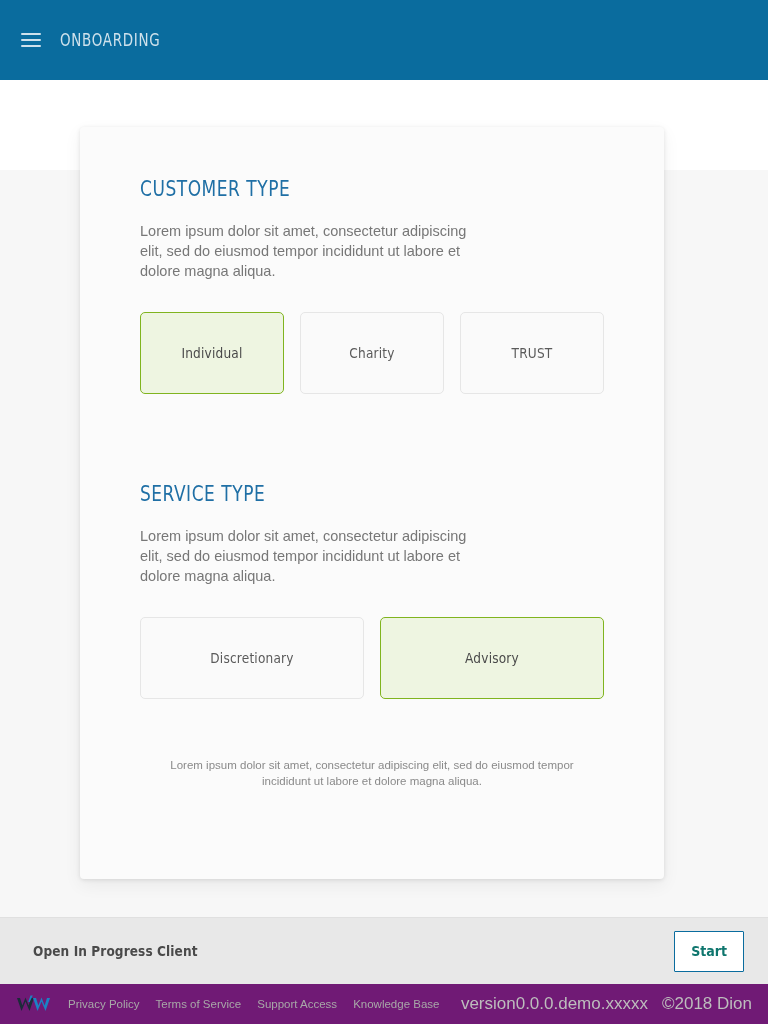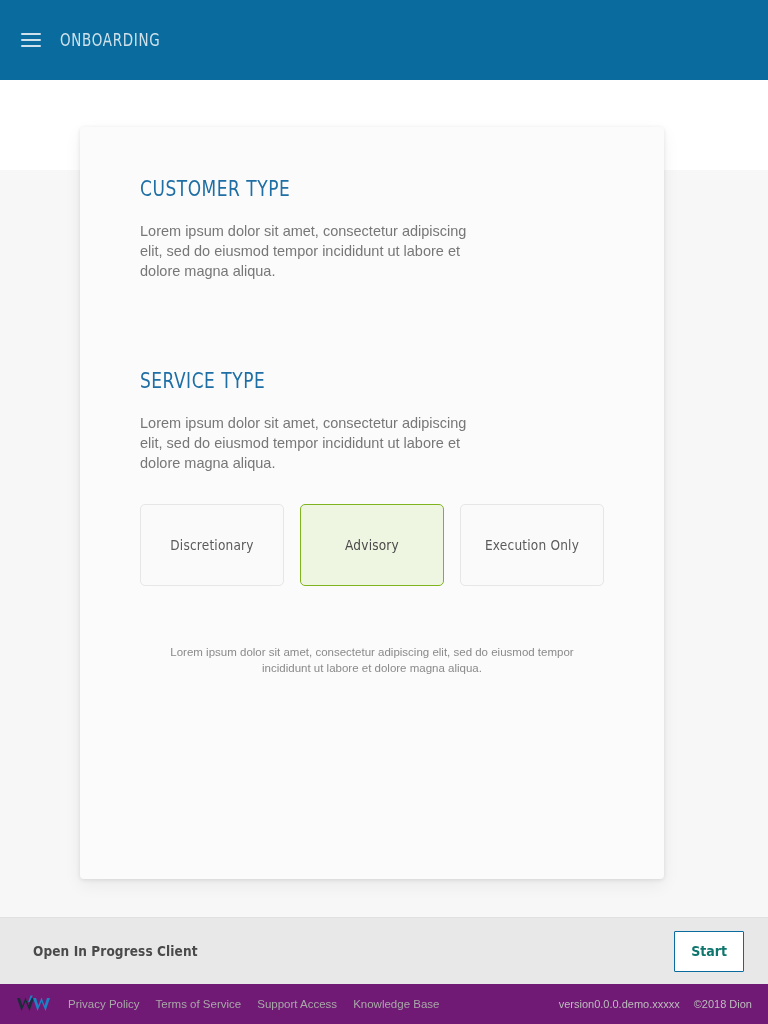--- a/index.html
+++ b/index.html
@@ -230,21 +230,21 @@
     cursor: pointer;
   }
 
   .footer-right {
     display: flex;
     align-items: center;
     gap: 14px;
   }
 
   .footer-meta {
-    font-size: 11px;
+    font-size: 17px;
     color: #bdbdbd;
   }
 </style>
 </head>
 <body>
 
 <div class="app">
 
   <div class="app-header">
     <div class="hamburger">
@@ -257,34 +257,42 @@
 
   <div class="content-region">
     <div class="gray-bg"></div>
 
     <div class="card">
       <div class="card-inner">
 
         <div class="section">
           <div class="section-title">CUSTOMER TYPE</div>
           <div class="section-desc">Lorem ipsum dolor sit amet, consectetur adipiscing elit, sed do eiusmod tempor incididunt ut labore et dolore magna aliqua.</div>
+          <div class="options">
+            <div class="option selected">
+              <span>Individual</span>
+            </div>
+            <div class="option">
+              <span>Charity</span>
+            </div>
+            <div class="option">
+              <span>TRUST</span>
+            </div>
+          </div>
         </div>
 
         <div class="section">
           <div class="section-title">SERVICE TYPE</div>
           <div class="section-desc">Lorem ipsum dolor sit amet, consectetur adipiscing elit, sed do eiusmod tempor incididunt ut labore et dolore magna aliqua.</div>
           <div class="options">
             <div class="option">
               <span>Discretionary</span>
             </div>
             <div class="option selected">
               <span>Advisory</span>
-            </div>
-            <div class="option">
-              <span>Execution Only</span>
             </div>
           </div>
         </div>
 
         <div class="card-note">Lorem ipsum dolor sit amet, consectetur adipiscing elit, sed do eiusmod tempor incididunt ut labore et dolore magna aliqua.</div>
 
       </div>
     </div>
   </div>
 

